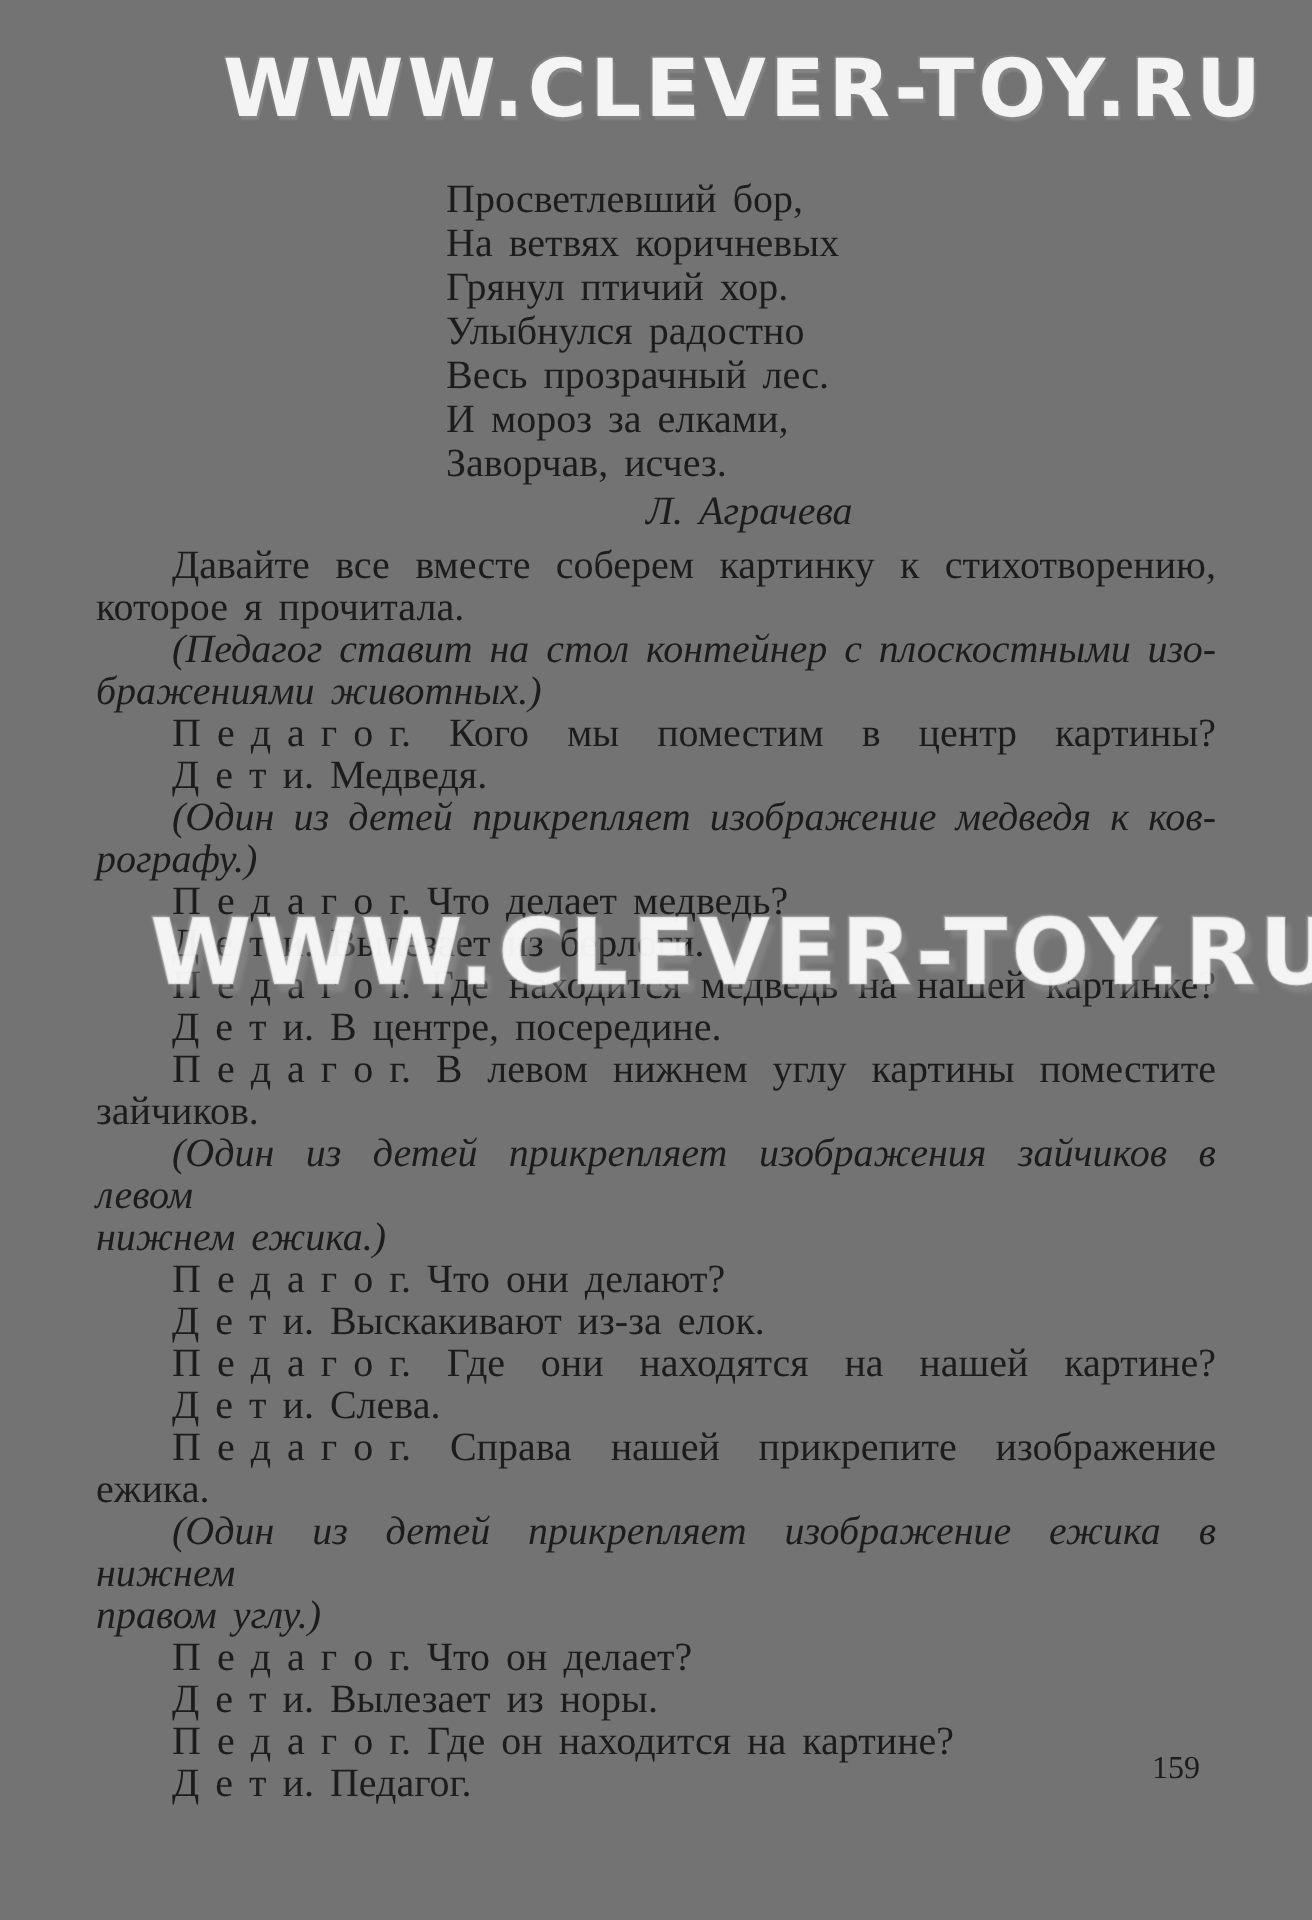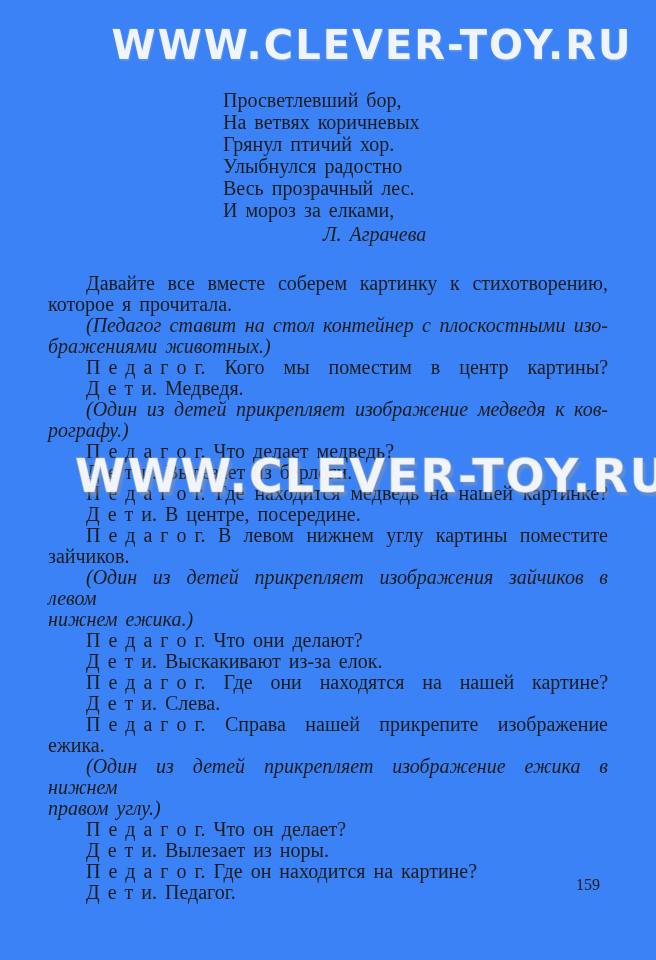--- a/index.html
+++ b/index.html
@@ -1,21 +1,21 @@
 <!DOCTYPE html>
 <html><head>
 <meta charset="utf-8">
 <style>
   html, body { margin: 0; padding: 0; background: #888; }
   .page {
     position: relative;
     width: 656px;
     height: 960px;
     margin: 0 auto;
-    background: #3b82f6;
+    background: #737373;
     overflow: hidden;
     font-family: "Liberation Serif", "DejaVu Serif", serif;
     color: #1c1c1c;
   }
 
   
   .poem {
     position: absolute;
     top: 89px;
     left: 223px;
@@ -103,20 +103,21 @@
 
   <div class="wm wm-top">WWW.CLEVER-TOY.RU</div>
 
   <div class="poem">
     <div class="poem-line">Просветлевший бор,</div>
     <div class="poem-line">На ветвях коричневых</div>
     <div class="poem-line">Грянул птичий хор.</div>
     <div class="poem-line">Улыбнулся радостно</div>
     <div class="poem-line">Весь прозрачный лес.</div>
     <div class="poem-line">И мороз за елками,</div>
+    <div class="poem-line">Заворчав, исчез.</div>
     <div class="poem-author">Л. Аграчева</div>
   </div>
 
   <div class="bodytext">
     <div class="ln first jf">Давайте все вместе соберем картинку к стихотворению,</div>
     <div class="ln cont">которое я прочитала.</div>
     <div class="ln first it jf">(Педагог ставит на стол контейнер с плоскостными изо-</div>
     <div class="ln cont it">бражениями животных.)</div>
     <div class="ln first jf"><span class="spk">П е д а г о г.</span> <span>Кого мы поместим в центр картины?</span></div>
     <div class="ln first"><span class="spk">Д е т и.</span> <span>Медведя.</span></div>

